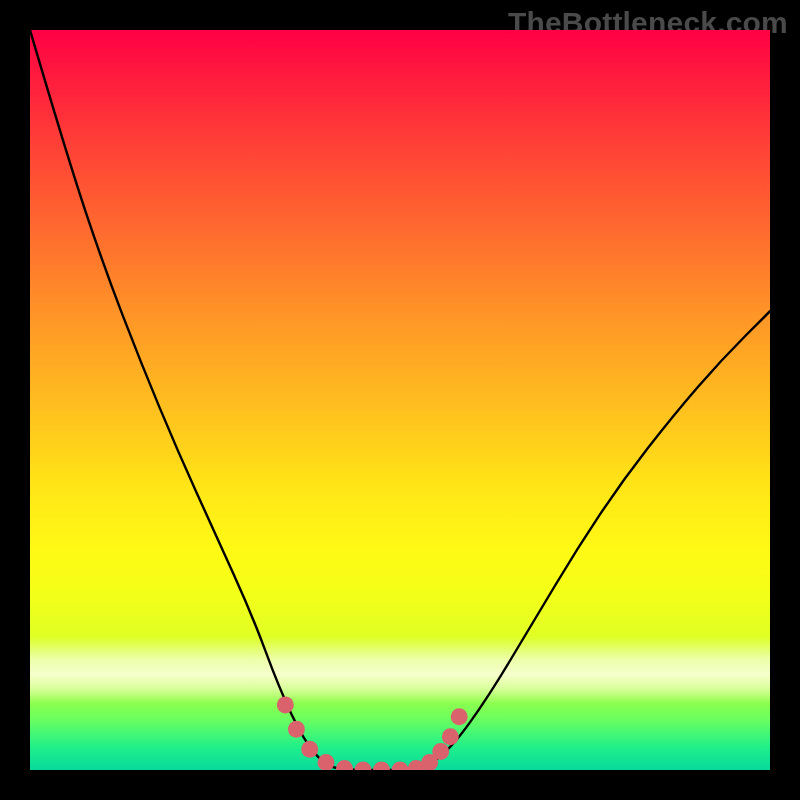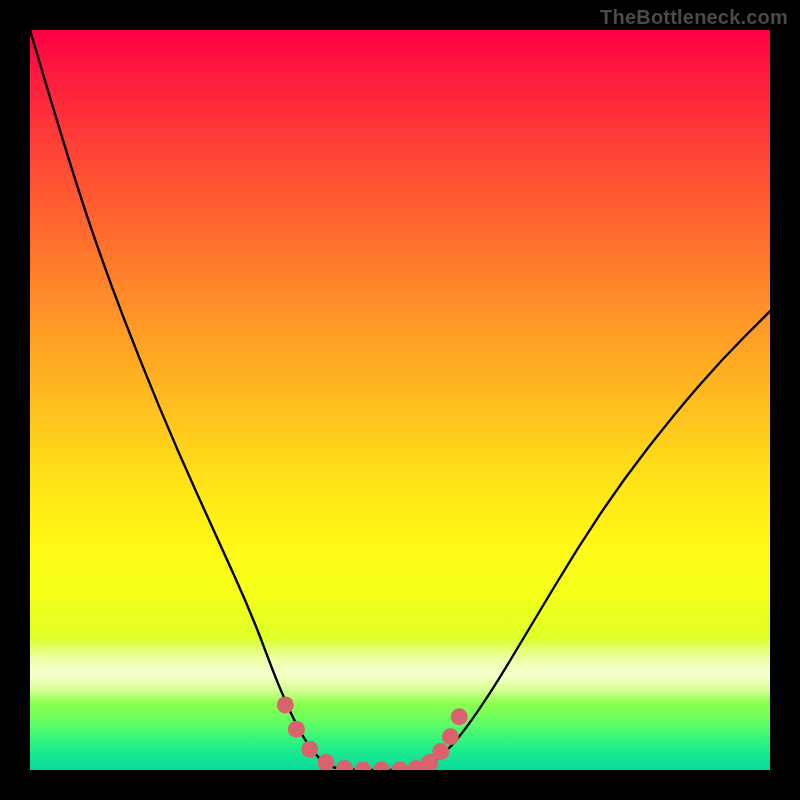--- a/index.html
+++ b/index.html
@@ -58,21 +58,21 @@
   }
   .svg-layer {
     position: absolute;
     inset: 0;
   }
   .watermark {
     position: absolute;
     top: 6px;
     right: 12px;
     color: #4a4a4a;
-    font-size: 20px;
+    font-size: 30px;
     font-weight: 600;
     letter-spacing: 0.2px;
     user-select: none;
   }
 </style>
 </head>
 <body>
 
 <div class="frame">
 

